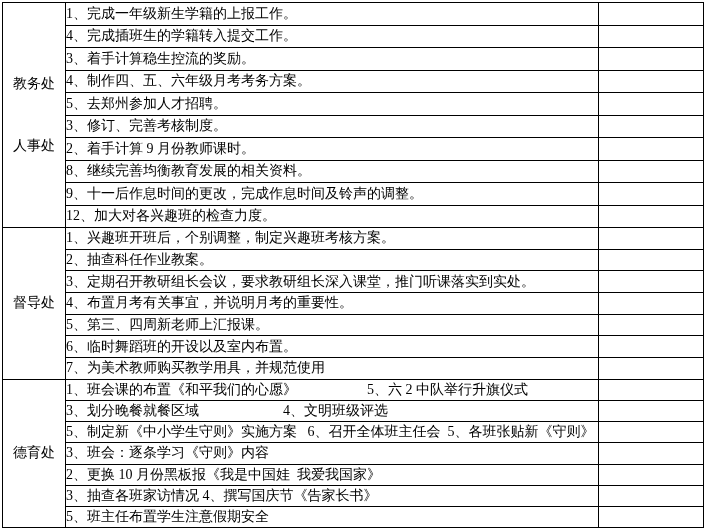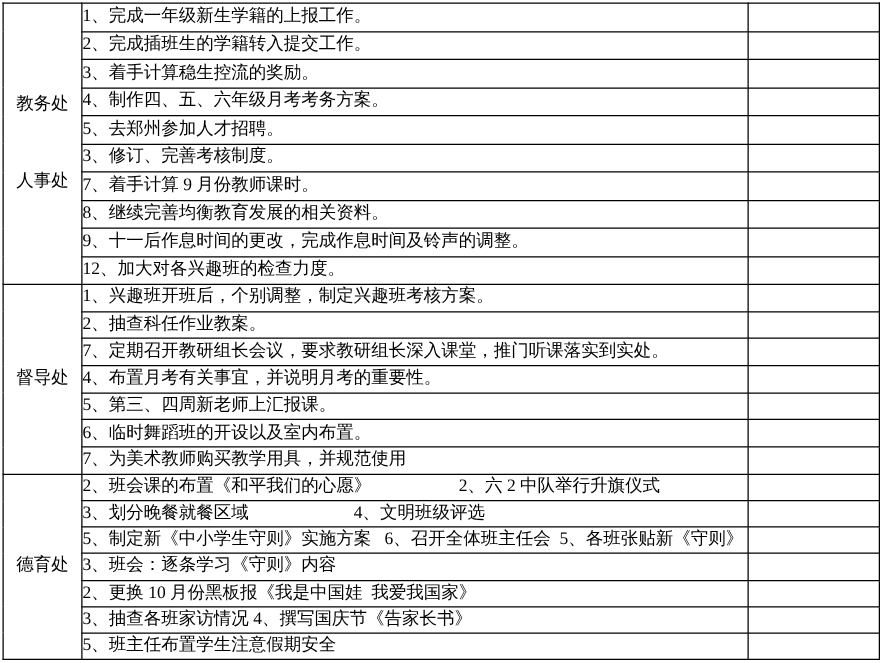--- a/index.html
+++ b/index.html
@@ -76,41 +76,41 @@
         <td class="dept" rowspan="10">
           <div class="dept-stack">
             <span>教务处</span>
             <span>人事处</span>
           </div>
         </td>
         <td class="task">1、完成一年级新生学籍的上报工作。</td>
         <td class="check"></td>
       </tr>
       <tr class="s1">
-          <td class="task">2、完成插班生的学籍转入提交工作。</td>
+          <td class="task">4、完成插班生的学籍转入提交工作。</td>
           <td class="check"></td>
         </tr>
       <tr class="s1">
           <td class="task">3、着手计算稳生控流的奖励。</td>
           <td class="check"></td>
         </tr>
       <tr class="s1">
           <td class="task">4、制作四、五、六年级月考考务方案。</td>
           <td class="check"></td>
         </tr>
       <tr class="s1">
           <td class="task">5、去郑州参加人才招聘。</td>
           <td class="check"></td>
         </tr>
       <tr class="s1">
           <td class="task">3、修订、完善考核制度。</td>
           <td class="check"></td>
         </tr>
       <tr class="s1">
-          <td class="task">7、着手计算 9 月份教师课时。</td>
+          <td class="task">2、着手计算 9 月份教师课时。</td>
           <td class="check"></td>
         </tr>
       <tr class="s1">
           <td class="task">8、继续完善均衡教育发展的相关资料。</td>
           <td class="check"></td>
         </tr>
       <tr class="s1">
           <td class="task">9、十一后作息时间的更改，完成作息时间及铃声的调整。</td>
           <td class="check"></td>
         </tr>
@@ -124,21 +124,21 @@
           <span>督导处</span>
         </td>
         <td class="task">1、兴趣班开班后，个别调整，制定兴趣班考核方案。</td>
         <td class="check"></td>
       </tr>
       <tr class="s2">
           <td class="task">2、抽查科任作业教案。</td>
           <td class="check"></td>
         </tr>
       <tr class="s2">
-          <td class="task">7、定期召开教研组长会议，要求教研组长深入课堂，推门听课落实到实处。</td>
+          <td class="task">3、定期召开教研组长会议，要求教研组长深入课堂，推门听课落实到实处。</td>
           <td class="check"></td>
         </tr>
       <tr class="s2">
           <td class="task">4、布置月考有关事宜，并说明月考的重要性。</td>
           <td class="check"></td>
         </tr>
       <tr class="s2">
           <td class="task">5、第三、四周新老师上汇报课。</td>
           <td class="check"></td>
         </tr>
@@ -148,21 +148,21 @@
         </tr>
       <tr class="s2">
           <td class="task">7、为美术教师购买教学用具，并规范使用</td>
           <td class="check"></td>
         </tr>
 
       <tr class="s3">
         <td class="dept" rowspan="7">
           <span>德育处</span>
         </td>
-        <td class="task">2、班会课的布置《和平我们的心愿》                    2、六 2 中队举行升旗仪式</td>
+        <td class="task">1、班会课的布置《和平我们的心愿》                    5、六 2 中队举行升旗仪式</td>
         <td class="check"></td>
       </tr>
       <tr class="s3">
           <td class="task">3、划分晚餐就餐区域                        4、文明班级评选</td>
           <td class="check"></td>
         </tr>
       <tr class="s3">
           <td class="task">5、制定新《中小学生守则》实施方案   6、召开全体班主任会  5、各班张贴新《守则》</td>
           <td class="check"></td>
         </tr>

